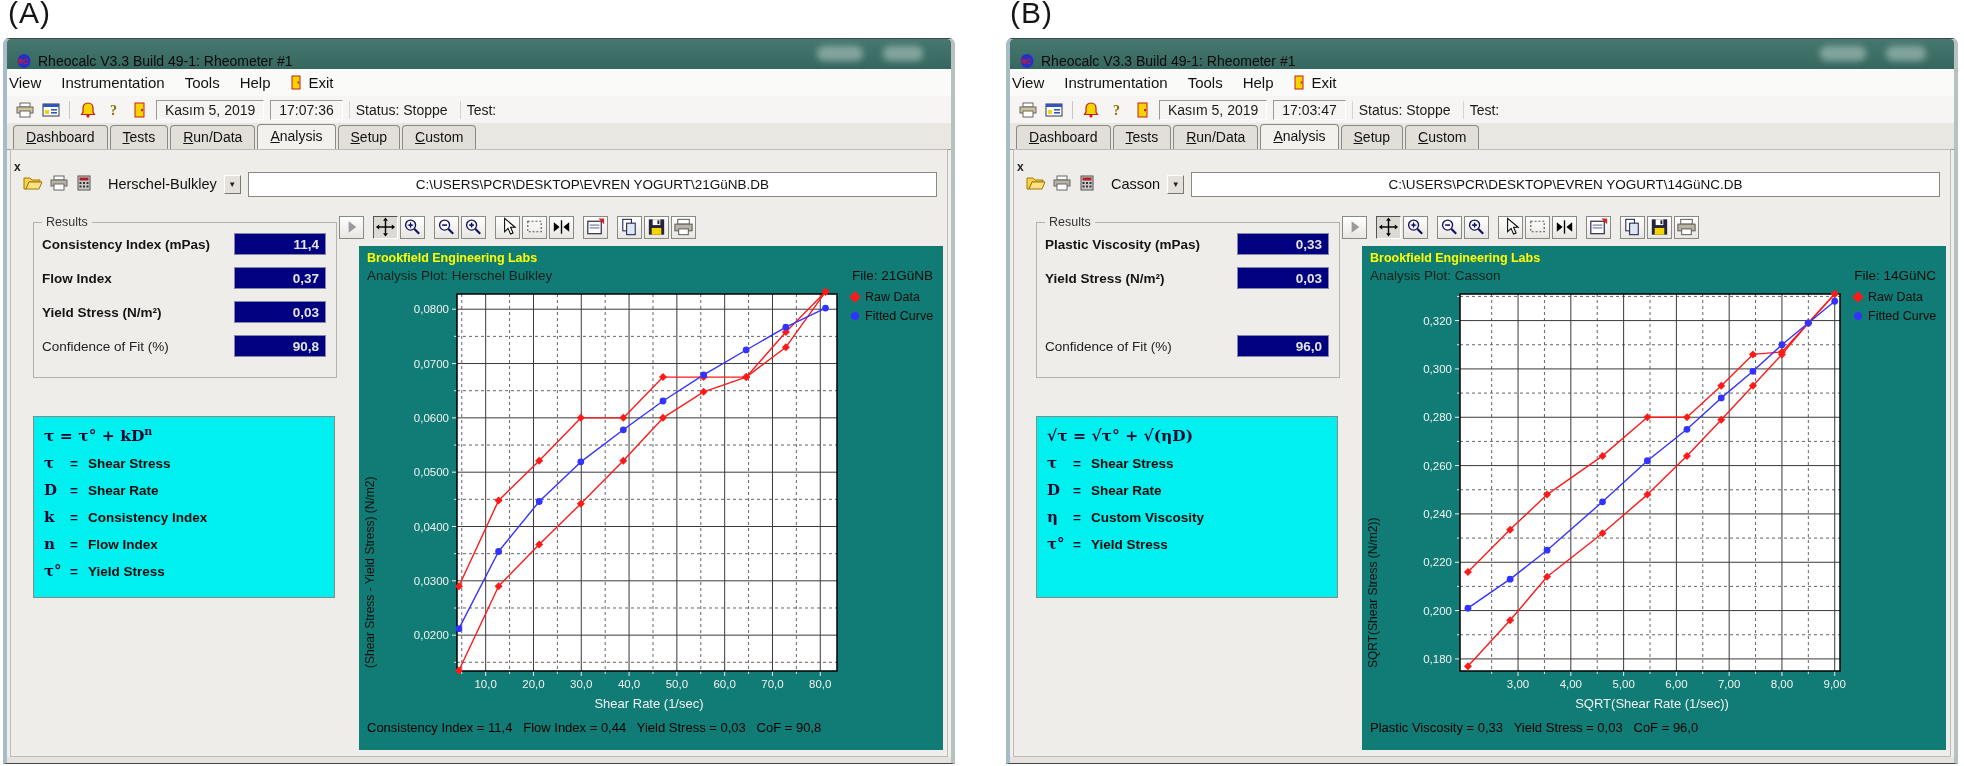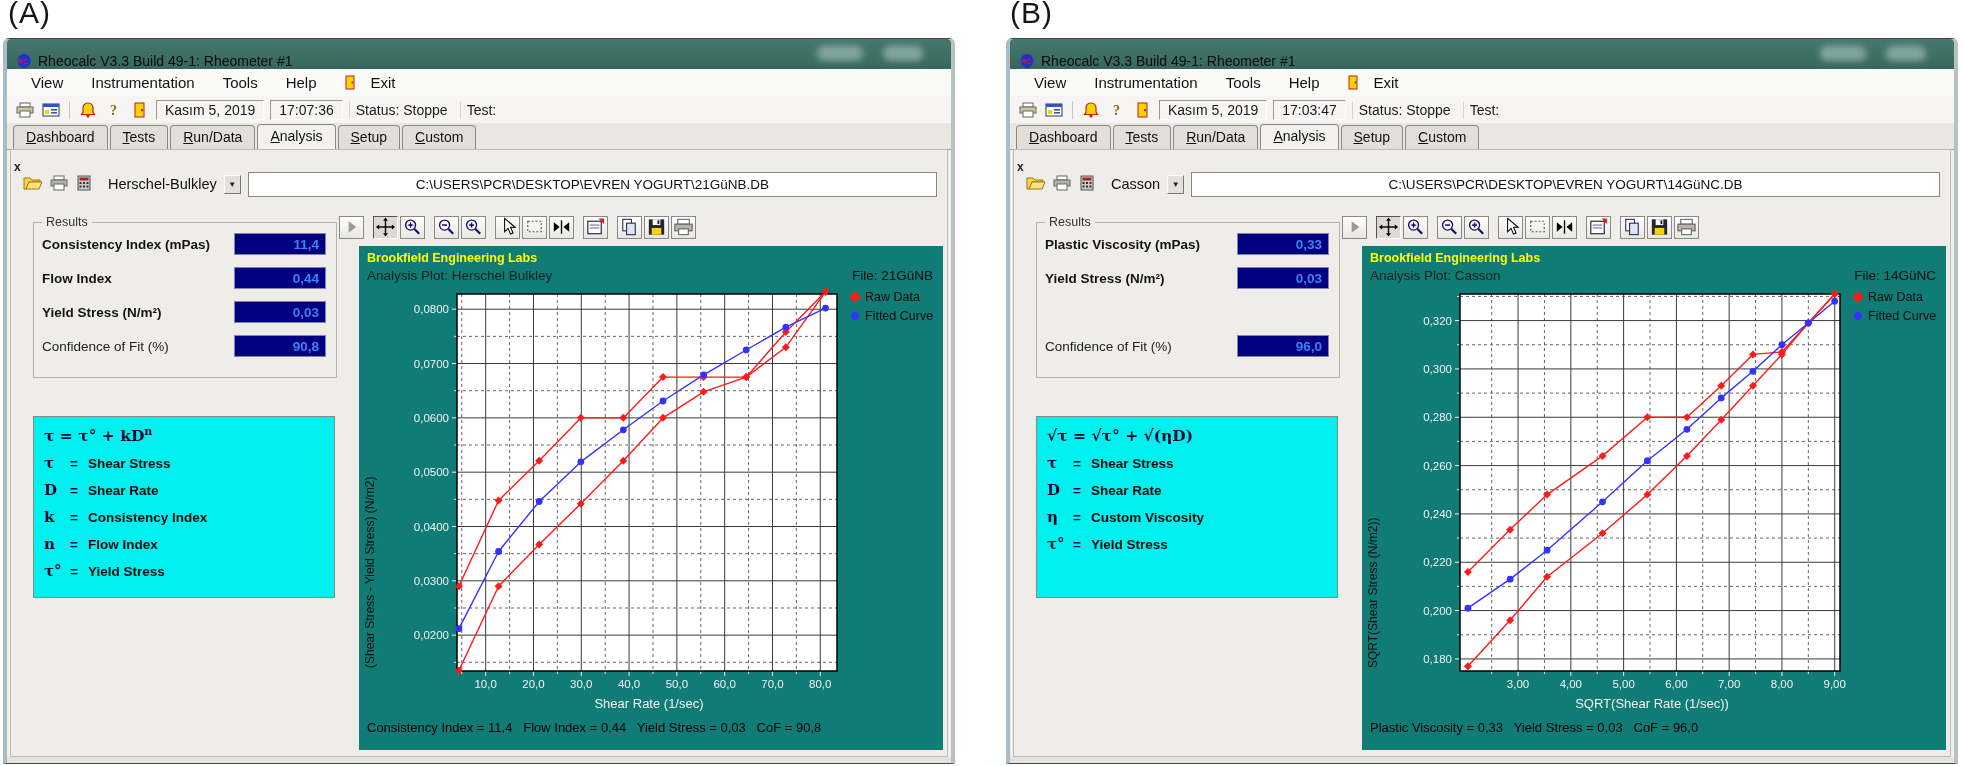--- a/index.html
+++ b/index.html
@@ -13,21 +13,21 @@
        border-radius:6px 6px 0 0;box-sizing:border-box;}
   .titlebar{position:absolute;left:0;top:0;right:0;height:44px;border-radius:4px 4px 0 0;
        background:linear-gradient(#47786F,#3A6B63 55%,#2F5B54);border-bottom:1px solid #24403c;
        display:flex;align-items:center;padding:0 8px;box-sizing:border-box;}
   .titlebar .title-text{color:#0b0b0b;font-size:14px;margin-left:6px;}
   .app-icon{width:17px;height:17px;display:inline-block;}
   .tb-smudge{position:absolute;top:7px;height:15px;border-radius:7px;background:rgba(210,228,222,.45);filter:blur(3px);}
   .tb-smudge.s1{right:88px;width:46px;} .tb-smudge.s2{right:28px;width:40px;}
 
   .menubar{position:absolute;left:0;top:30px;right:0;height:27px;background:#FAFAF8;border-bottom:1px solid #D8D6D1;
-       display:flex;align-items:center;gap:28px;padding:0 24px;font-size:15px;color:#111;}
+       display:flex;align-items:center;gap:20px;padding:0 2px;font-size:15px;color:#111;}
   .menu-item{cursor:default;}
   .door-icon{display:inline-block;width:12px;height:15px;margin-right:-14px;}
 
   .toolbar{position:absolute;left:0;top:57px;right:0;height:27px;background:#F6F5F3;border-bottom:1px solid #CFCDC8;
        display:flex;align-items:center;gap:6px;padding:0 8px;font-size:14px;color:#1a1a1a;}
   .tb-icon{width:20px;height:18px;display:inline-flex;align-items:center;justify-content:center;}
   .tb-sep{width:1px;height:18px;background:#c9c7c2;margin:0 2px;}
   .tb-field{border:1px solid;border-color:#9a988f #fff #fff #9a988f;padding:1px 8px;background:#F6F5F3;white-space:nowrap;}
   .tb-status{padding:1px 6px;border-left:1px solid #d6d4cf;white-space:nowrap;}
   .tb-test{flex:1;padding:1px 6px;border-left:1px solid #d6d4cf;}
@@ -50,21 +50,21 @@
   .drop-btn{width:15px;height:17px;border:1px solid;border-color:#fff #777 #777 #fff;background:#E4E1DB;
        display:inline-flex;align-items:center;justify-content:center;font-size:8px;color:#222;}
   .path-field{flex:1;height:21px;background:#fff;border:1px solid #8a8881;padding:1px 5px;font-size:13.5px;color:#111;
        line-height:21px;white-space:nowrap;overflow:hidden;text-align:center;}
 
   .results-box{position:absolute;left:22px;top:72px;width:302px;height:154px;border:1px solid #B5B2AC;}
   .box-legend{position:absolute;left:8px;top:-8px;background:#EFEDE9;padding:0 4px;font-size:12.5px;color:#333;}
   .result-row{display:flex;justify-content:space-between;align-items:center;height:26px;margin:8px 10px 8px 8px;}
   .r-label{font-size:13.5px;font-weight:bold;color:#141414;}
   .result-row:last-child .r-label{font-weight:normal;color:#222;}
-  .value-box{width:92px;height:22px;background:#000080;border:1px solid #8585a8;color:#3b82f6;font-weight:bold;
+  .value-box{width:92px;height:22px;background:#000080;border:1px solid #8585a8;color:#e5e5e5;font-weight:bold;
        font-size:13.5px;text-align:right;line-height:22px;padding-right:6px;box-sizing:border-box;}
 
   .formula-box{position:absolute;left:22px;top:266px;width:302px;height:182px;background:#00EFEF;border:1px solid #8a8a84;
        padding:8px 10px;box-sizing:border-box;}
   .equation{font-family:"DejaVu Serif",serif;font-weight:bold;font-size:15.5px;color:#07072e;}
   .equation sup{font-size:11px;}
   .f-line{display:flex;gap:6px;margin-top:9px;align-items:baseline;}
   .f-sym{width:20px;font-family:"DejaVu Serif",serif;font-weight:bold;font-size:15px;color:#07072e;}
   .f-eq{width:12px;font-size:13.5px;font-weight:bold;color:#07072e;}
   .f-text{font-size:13.5px;font-weight:bold;color:#0b0b0b;}
@@ -200,21 +200,21 @@
       <div class="path-field">C:\USERS\PCR\DESKTOP\EVREN YOGURT\21GüNB.DB</div>
     </div>
     <div class="results-box">
       <span class="box-legend">Results</span>
       <div class="result-row hide-if-empty">
         <span class="r-label">Consistency Index (mPas)</span>
         <span class="value-box">11,4</span>
       </div>
       <div class="result-row hide-if-empty">
         <span class="r-label">Flow Index</span>
-        <span class="value-box">0,44</span>
+        <span class="value-box">0,37</span>
       </div>
       <div class="result-row hide-if-empty">
         <span class="r-label">Yield Stress (N/m²)</span>
         <span class="value-box">0,03</span>
       </div>
       <div class="result-row hide-if-empty">
         <span class="r-label">Confidence of Fit (%)</span>
         <span class="value-box">90,8</span>
       </div>
     </div>

